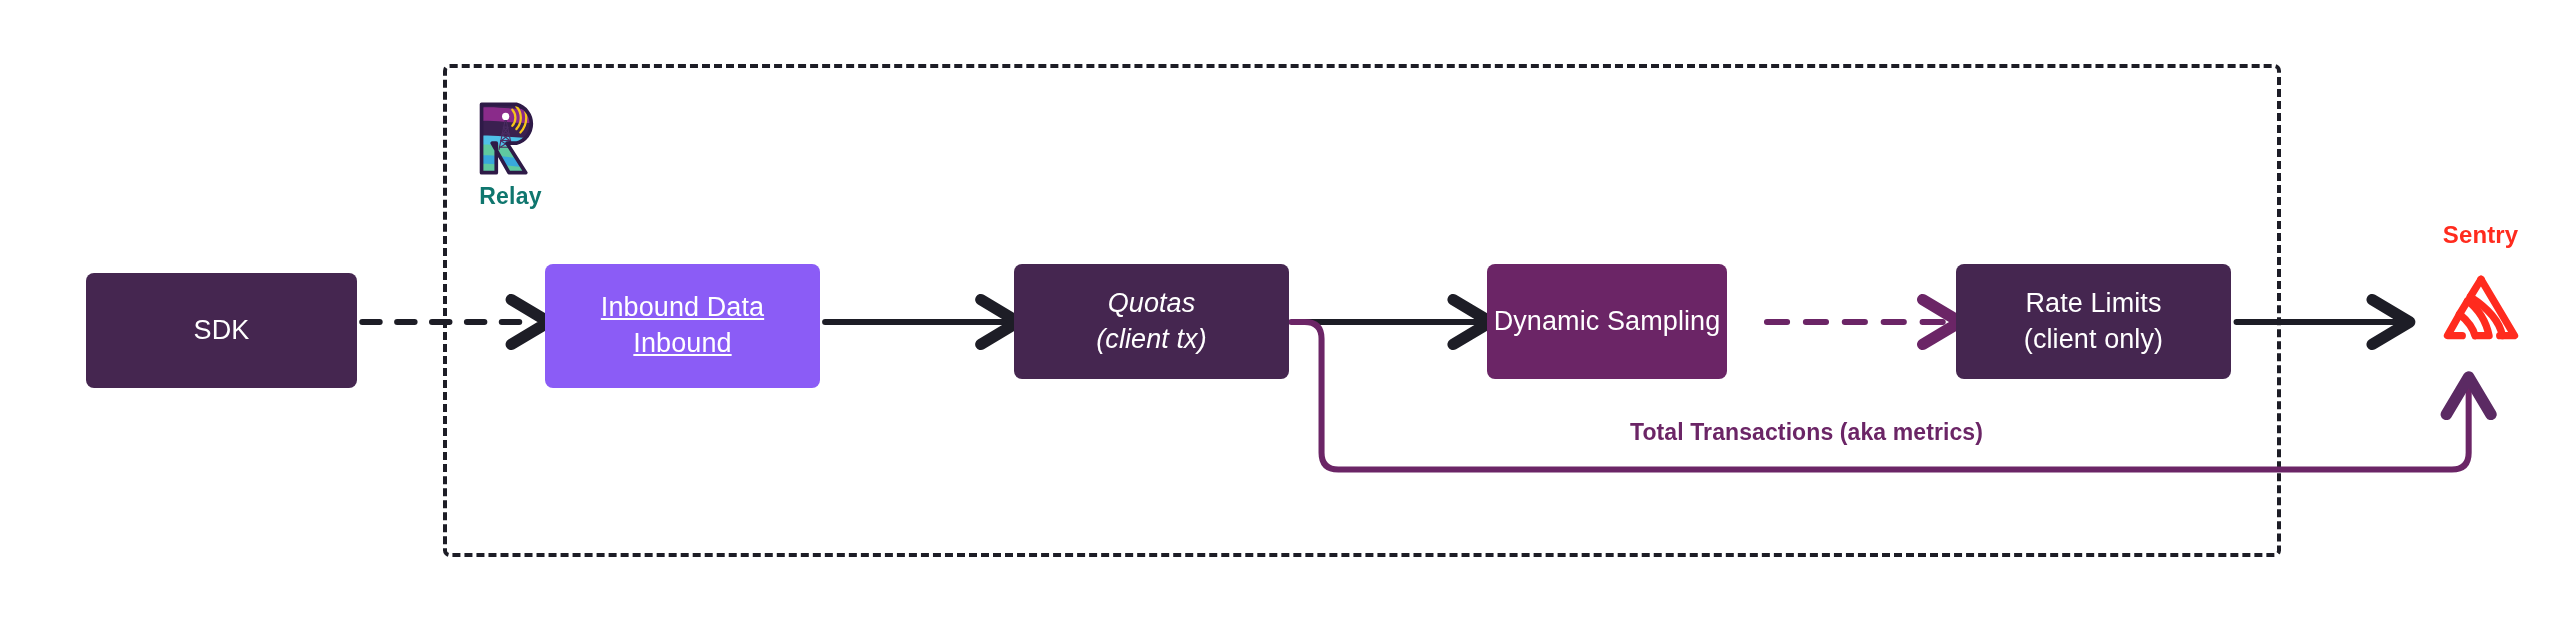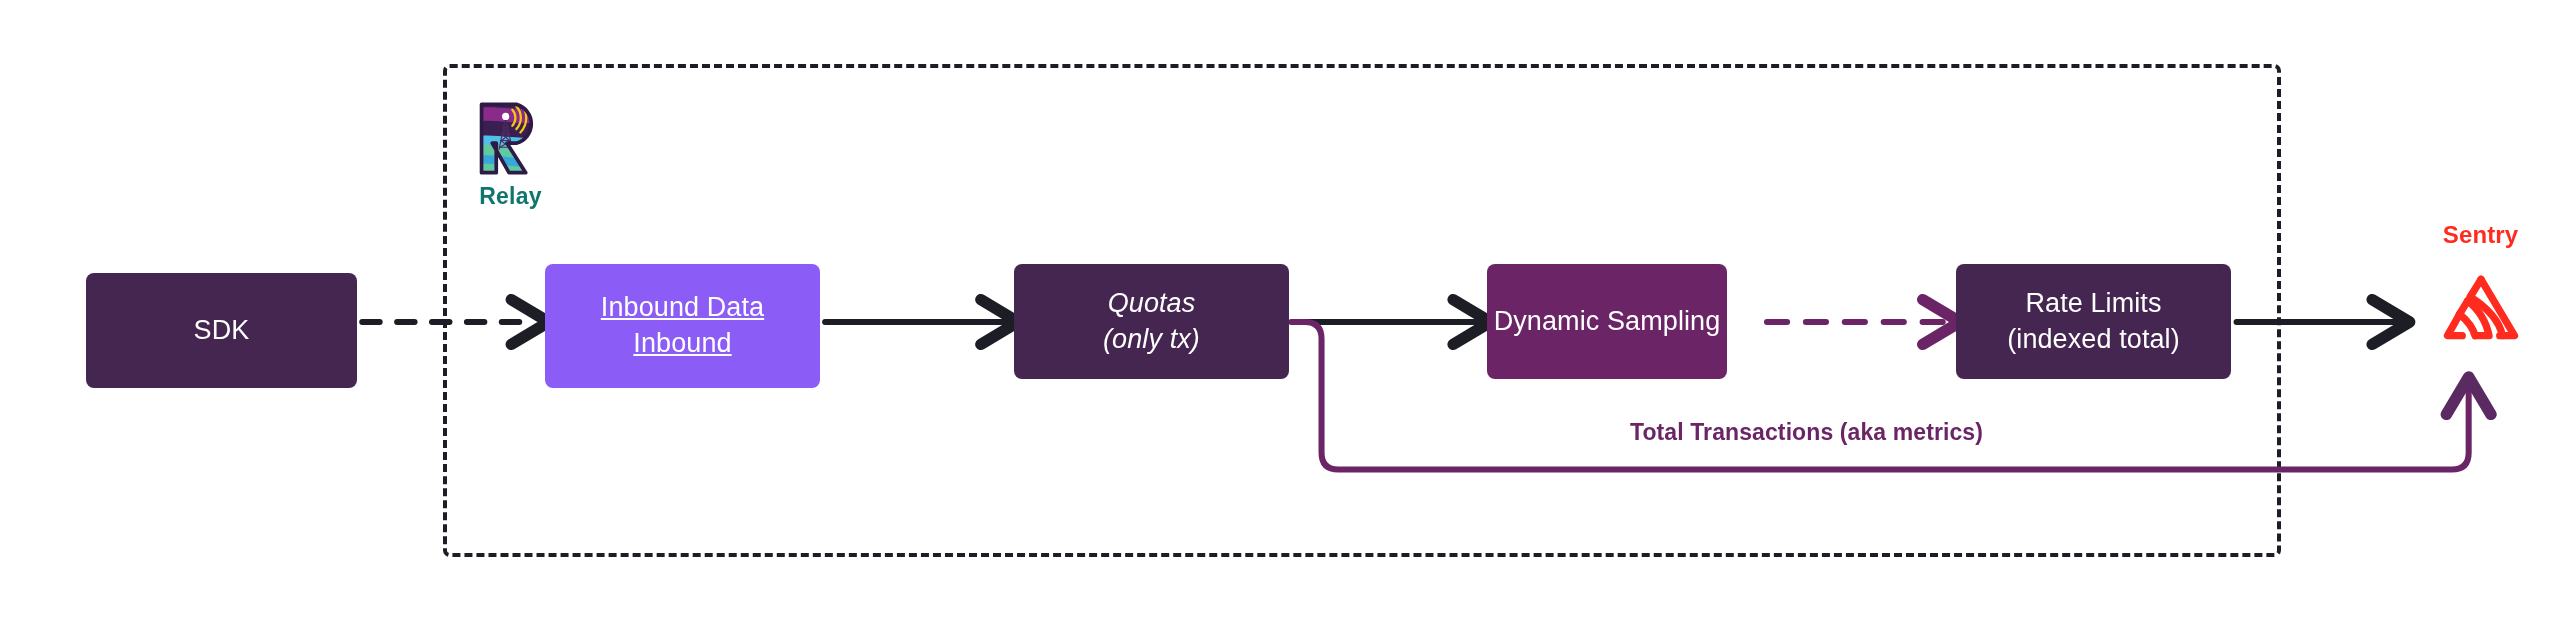--- a/index.html
+++ b/index.html
@@ -198,30 +198,30 @@
     <span class="ln">SDK</span>
   </div>
 
   <div class="node" id="node-filters">
     <span class="ln">Inbound Data</span>
     <span class="ln">Inbound</span>
   </div>
 
   <div class="node" id="node-quotas">
     <span class="ln">Quotas</span>
-    <span class="ln">(only tx)</span>
+    <span class="ln">(client tx)</span>
   </div>
 
   <div class="node" id="node-dynsample">
     <span class="ln">Dynamic Sampling</span>
   </div>
 
   <div class="node" id="node-ratelimits">
     <span class="ln">Rate Limits</span>
-    <span class="ln">(indexed total)</span>
+    <span class="ln">(client only)</span>
   </div>
 
   <div class="metrics-caption">Total Transactions (aka metrics)</div>
 
   <div class="sentry-wrap">
     <div class="sentry-label">Sentry</div>
     <svg width="86" height="75" viewBox="0 0 128 112">
       <g fill="none" stroke="#FF2B1E" stroke-width="11" stroke-linecap="round" stroke-linejoin="round">
 
         <path d="M64,14 L114,98 H92"></path>

